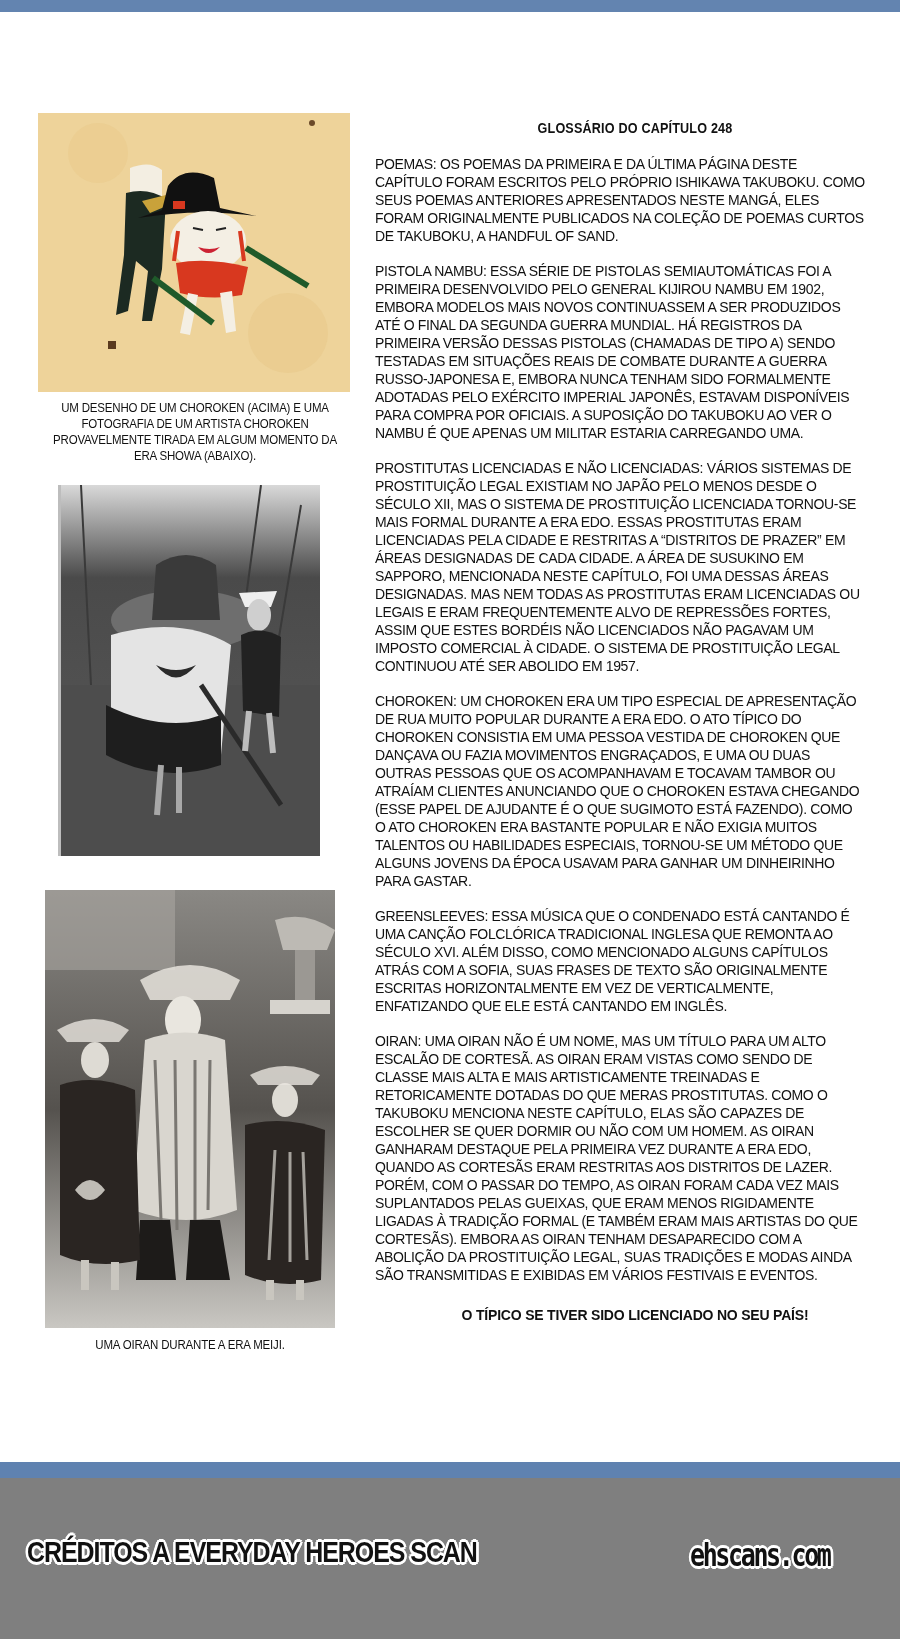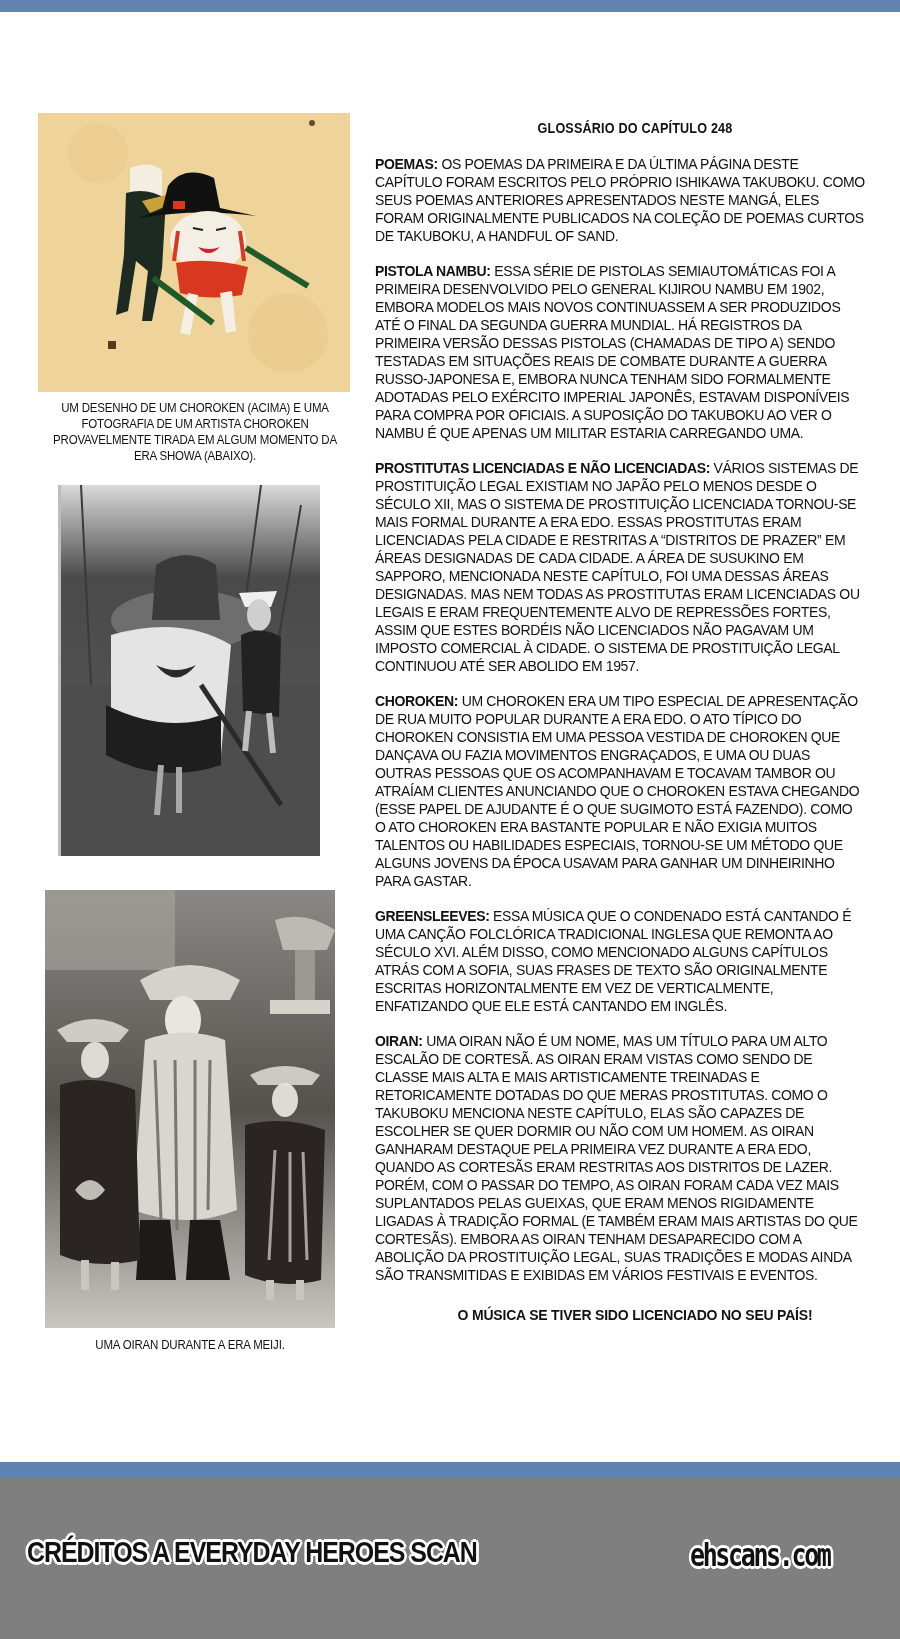--- a/index.html
+++ b/index.html
@@ -17,21 +17,21 @@
   .caption { position:absolute; text-align:center; font-family:"Liberation Sans Narrow","Liberation Sans", sans-serif;
              font-size:12.5px; line-height:16px; text-transform:uppercase; color:#111; letter-spacing:-0.2px; transform:scaleX(0.92); }
   .cap1 { left:40px; top:400px; width:310px; }
   .cap2 { left:40px; top:1337px; width:300px; }
 
   
   .glossary { position:absolute; left:375px; top:120px; width:490px; }
   .g-title { text-align:center; font-weight:bold; font-size:14px; letter-spacing:0.2px; margin:0 0 19px 30px; transform:scaleX(0.9); }
   .entry { font-size:14px; line-height:18px; margin:0 0 17px 0; text-transform:uppercase; letter-spacing:-0.35px;
            transform-origin:left top; }
-  .entry .term { font-weight:bold; }
+  .entry .term { font-weight:normal; }
   .closing { text-align:center; font-weight:bold; font-size:14px; line-height:19px; margin:22px 0 0 30px; letter-spacing:-0.2px; }
 
   .band { position:absolute; left:0; top:1462px; width:900px; height:16px; background:#5f82b0; }
   .footer { position:absolute; left:0; top:1478px; width:900px; height:161px; background:#7f7f7f; }
   .credits { position:absolute; left:27px; top:1536px; font-size:29px; font-weight:bold; color:#111;
              letter-spacing:-1.2px; transform:scaleX(0.86); transform-origin:left center;
              text-shadow:2px 0 #fff,-2px 0 #fff,0 2px #fff,0 -2px #fff,2px 2px #fff,-2px -2px #fff,2px -2px #fff,-2px 2px #fff,3px 0 #fff,-3px 0 #fff,0 3px #fff,0 -3px #fff; }
   .site { position:absolute; left:690px; top:1536px; font-size:32px; font-weight:bold; color:#111;
           font-family:"DejaVu Sans Mono", monospace; letter-spacing:-3px; transform:scaleX(0.78); transform-origin:left center;
           text-shadow:2px 0 #fff,-2px 0 #fff,0 2px #fff,0 -2px #fff,2px 2px #fff,-2px -2px #fff,2px -2px #fff,-2px 2px #fff,3px 0 #fff,-3px 0 #fff,0 3px #fff,0 -3px #fff; }
@@ -146,20 +146,20 @@
 
   <p class="entry"><span class="term">PROSTITUTAS LICENCIADAS E NÃO LICENCIADAS:</span><span> VÁRIOS SISTEMAS DE PROSTITUIÇÃO LEGAL EXISTIAM NO JAPÃO PELO MENOS DESDE O SÉCULO XII, MAS O SISTEMA DE PROSTITUIÇÃO LICENCIADA TORNOU-SE MAIS FORMAL DURANTE A ERA EDO. ESSAS PROSTITUTAS ERAM LICENCIADAS PELA CIDADE E RESTRITAS A “DISTRITOS DE PRAZER” EM ÁREAS DESIGNADAS DE CADA CIDADE. A ÁREA DE SUSUKINO EM SAPPORO, MENCIONADA NESTE CAPÍTULO, FOI UMA DESSAS ÁREAS DESIGNADAS. MAS NEM TODAS AS PROSTITUTAS ERAM LICENCIADAS OU LEGAIS E ERAM FREQUENTEMENTE ALVO DE REPRESSÕES FORTES, ASSIM QUE ESTES BORDÉIS NÃO LICENCIADOS NÃO PAGAVAM UM IMPOSTO COMERCIAL À CIDADE. O SISTEMA DE PROSTITUIÇÃO LEGAL CONTINUOU ATÉ SER ABOLIDO EM 1957.</span></p>
 
   <p class="entry"><span class="term">CHOROKEN:</span><span> UM CHOROKEN ERA UM TIPO ESPECIAL DE APRESENTAÇÃO DE RUA MUITO POPULAR DURANTE A ERA EDO. O ATO TÍPICO DO CHOROKEN CONSISTIA EM UMA PESSOA VESTIDA DE CHOROKEN QUE DANÇAVA OU FAZIA MOVIMENTOS ENGRAÇADOS, E UMA OU DUAS OUTRAS PESSOAS QUE OS ACOMPANHAVAM E TOCAVAM TAMBOR OU ATRAÍAM CLIENTES ANUNCIANDO QUE O CHOROKEN ESTAVA CHEGANDO (ESSE PAPEL DE AJUDANTE É O QUE SUGIMOTO ESTÁ FAZENDO). COMO O ATO CHOROKEN ERA BASTANTE POPULAR E NÃO EXIGIA MUITOS TALENTOS OU HABILIDADES ESPECIAIS, TORNOU-SE UM MÉTODO QUE ALGUNS JOVENS DA ÉPOCA USAVAM PARA GANHAR UM DINHEIRINHO PARA GASTAR.</span></p>
 
   <p class="entry"><span class="term">GREENSLEEVES:</span><span> ESSA MÚSICA QUE O CONDENADO ESTÁ CANTANDO É UMA CANÇÃO FOLCLÓRICA TRADICIONAL INGLESA QUE REMONTA AO SÉCULO XVI. ALÉM DISSO, COMO MENCIONADO ALGUNS CAPÍTULOS ATRÁS COM A SOFIA, SUAS FRASES DE TEXTO SÃO ORIGINALMENTE ESCRITAS HORIZONTALMENTE EM VEZ DE VERTICALMENTE, ENFATIZANDO QUE ELE ESTÁ CANTANDO EM INGLÊS.</span></p>
 
   <p class="entry"><span class="term">OIRAN:</span><span> UMA OIRAN NÃO É UM NOME, MAS UM TÍTULO PARA UM ALTO ESCALÃO DE CORTESÃ. AS OIRAN ERAM VISTAS COMO SENDO DE CLASSE MAIS ALTA E MAIS ARTISTICAMENTE TREINADAS E RETORICAMENTE DOTADAS DO QUE MERAS PROSTITUTAS. COMO O TAKUBOKU MENCIONA NESTE CAPÍTULO, ELAS SÃO CAPAZES DE ESCOLHER SE QUER DORMIR OU NÃO COM UM HOMEM. AS OIRAN GANHARAM DESTAQUE PELA PRIMEIRA VEZ DURANTE A ERA EDO, QUANDO AS CORTESÃS ERAM RESTRITAS AOS DISTRITOS DE LAZER. PORÉM, COM O PASSAR DO TEMPO, AS OIRAN FORAM CADA VEZ MAIS SUPLANTADOS PELAS GUEIXAS, QUE ERAM MENOS RIGIDAMENTE LIGADAS À TRADIÇÃO FORMAL (E TAMBÉM ERAM MAIS ARTISTAS DO QUE CORTESÃS). EMBORA AS OIRAN TENHAM DESAPARECIDO COM A ABOLIÇÃO DA PROSTITUIÇÃO LEGAL, SUAS TRADIÇÕES E MODAS AINDA SÃO TRANSMITIDAS E EXIBIDAS EM VÁRIOS FESTIVAIS E EVENTOS.</span></p>
 
   <div class="closing">
-    <div>O MÚSICA SE TIVER SIDO LICENCIADO NO SEU PAÍS!</div>
+    <div>O TÍPICO SE TIVER SIDO LICENCIADO NO SEU PAÍS!</div>
   </div>
 </div>
 
 <div class="band"></div>
 <div class="footer"></div>
 <div class="credits">CRÉDITOS A EVERYDAY HEROES SCAN</div>
 <div class="site">ehscans.com</div>
 
 </body></html>

